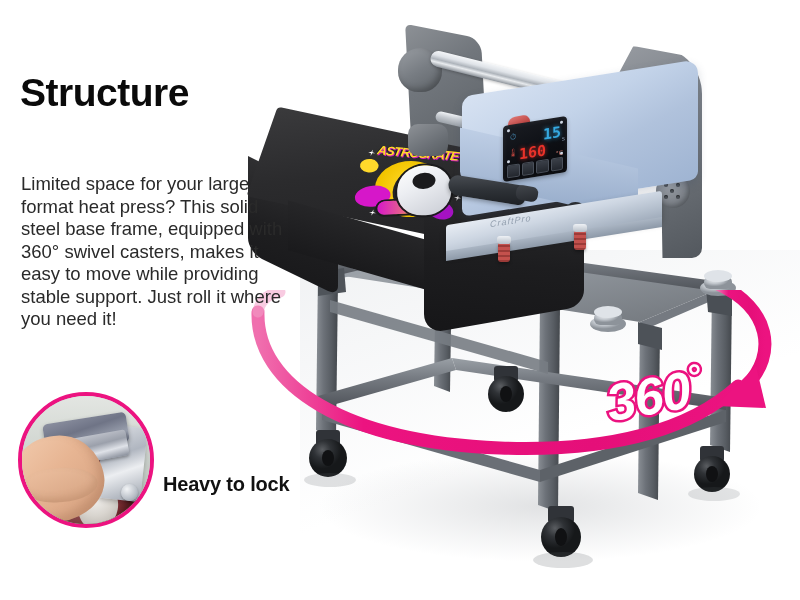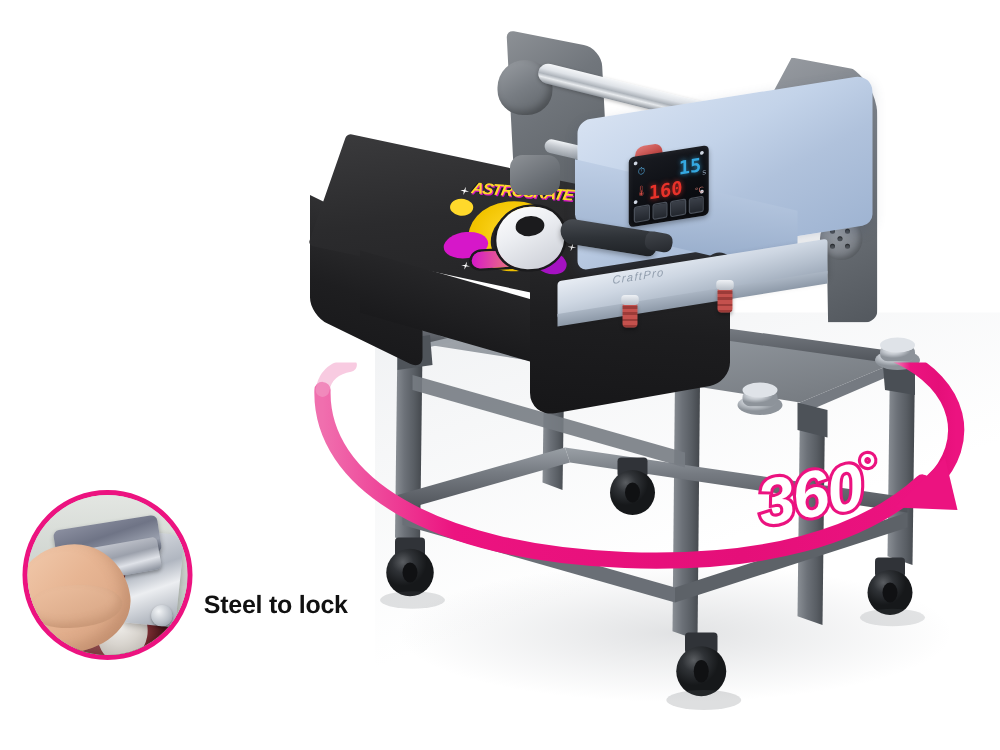--- a/index.html
+++ b/index.html
@@ -594,32 +594,34 @@
     <path d="M468,-6 C520,18 528,64 496,96" fill="none" stroke="url(#gArc)" stroke-width="13" stroke-linecap="round"></path>
 
     <polygon points="506,76 466,116 516,118" fill="#ec1380"></polygon>
   </svg>
 
   <div class="badge-360">
     <span>360</span><span class="deg">°</span>
   </div>
 
   <h1 class="headline">
+    <span class="l2">Structure</span>
   </h1>
 
+  <p class="body-copy">Limited space for your large format heat press? This solid steel base frame, equipped with 360° swivel casters, makes it easy to move while providing stable support. Just roll it where you need it!</p>
 
   <div class="caster-inset">
     <div class="ci-bg"></div>
     <div class="ci-floor"></div>
     <div class="ci-wheel"></div>
     <div class="ci-wheel-tread"></div>
     <div class="ci-wheel-hub"></div>
     <div class="ci-fork"></div>
     <div class="ci-bolt"></div>
     <div class="ci-plate"></div>
     <div class="ci-lever"></div>
     <div class="ci-hand"></div>
     <div class="ci-finger"></div>
   </div>
 
-  <div class="easy-lock">Steel to lock</div>
+  <div class="easy-lock">Heavy to lock</div>
 
 </div>
 
 </body></html>

